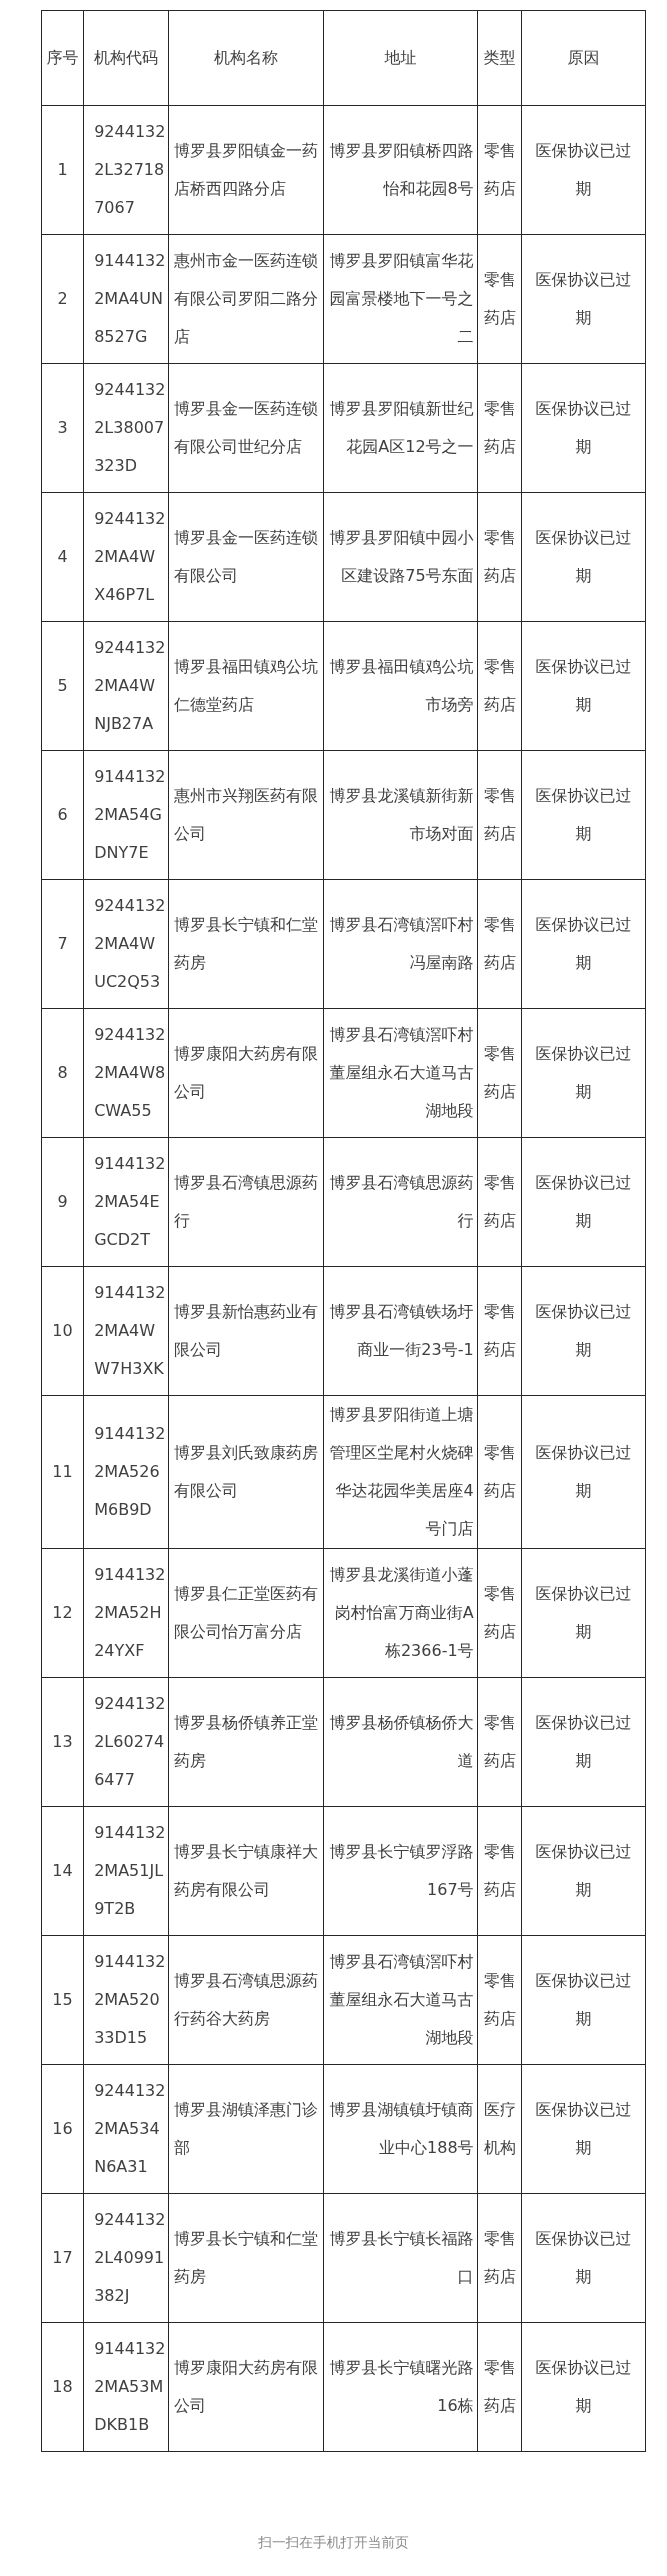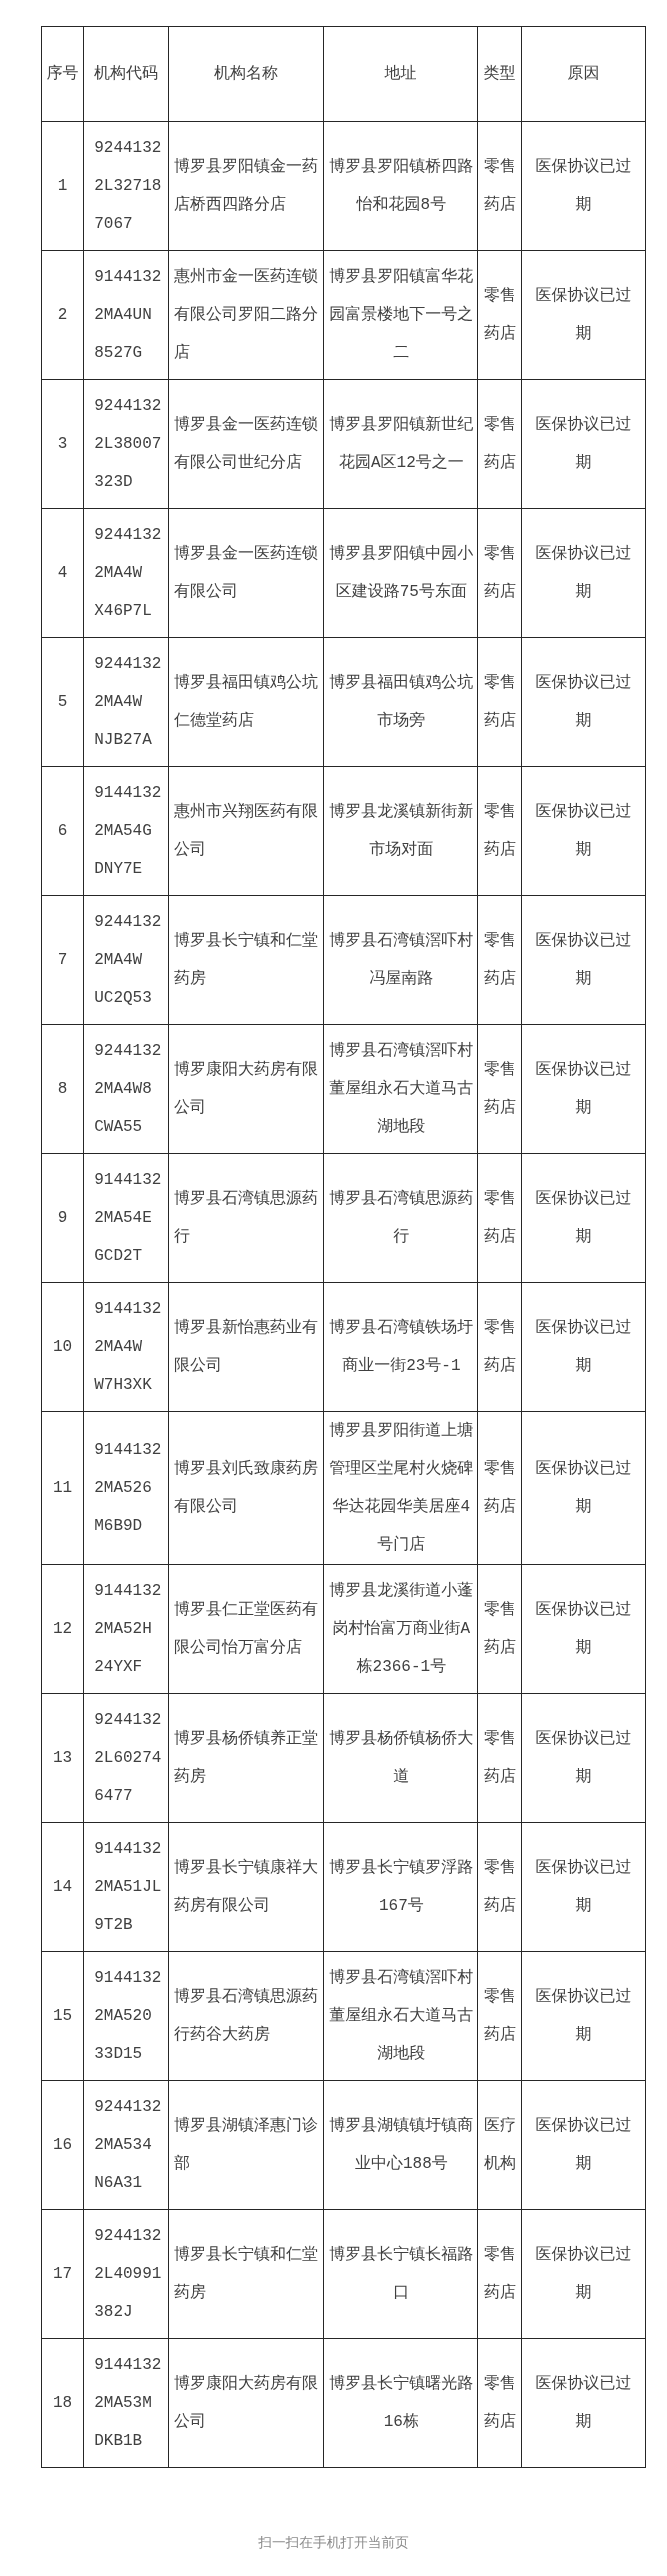--- a/index.html
+++ b/index.html
@@ -7,26 +7,25 @@
     position: relative;
     width: 667px;
     height: 2576px;
     background: #ffffff;
     overflow: hidden;
     font-family: "DejaVu Sans", "Liberation Sans", sans-serif;
     color: #404040;
   }
   table.inst {
     position: absolute;
-    top: 26px;
+    top: 10px;
     left: 41px;
     border-collapse: collapse;
     table-layout: fixed;
     width: 603px;
-    font-family: Liberation Mono, monospace;
   }
   table.inst th, table.inst td {
     border: 0.9px solid #262626;
     font-size: 16px;
     font-weight: normal;
     color: #404040;
     line-height: 38px;
     vertical-align: middle;
     word-break: break-all;
     overflow: hidden;
@@ -35,21 +34,21 @@
   table.inst tbody td { height: 126px; }
   col.c1 { width: 42px; }
   col.c2 { width: 85px; }
   col.c3 { width: 155px; }
   col.c4 { width: 154px; }
   col.c5 { width: 44px; }
   col.c6 { width: 124px; }
   td.c-seq    { text-align: center; }
   td.c-code   { padding: 0 1.7px 0 10.2px; white-space: pre; word-break: keep-all; }
   td.c-name   { padding: 0 3.4px 0 5.1px; text-align: left; margin-top: 7px; }
-  td.c-addr   { padding: 0 3.4px 0 5.1px; text-align: center; }
+  td.c-addr   { padding: 0 3.4px 0 5.1px; text-align: right; }
   td.c-type   { padding: 0 5.1px; text-align: right; }
   td.c-reason { padding: 0 6.8px; text-align: center; }
   .footer {
     position: absolute;
     top: 2533px;
     left: 0;
     width: 667px;
     text-align: center;
   }
   .scan-hint {

